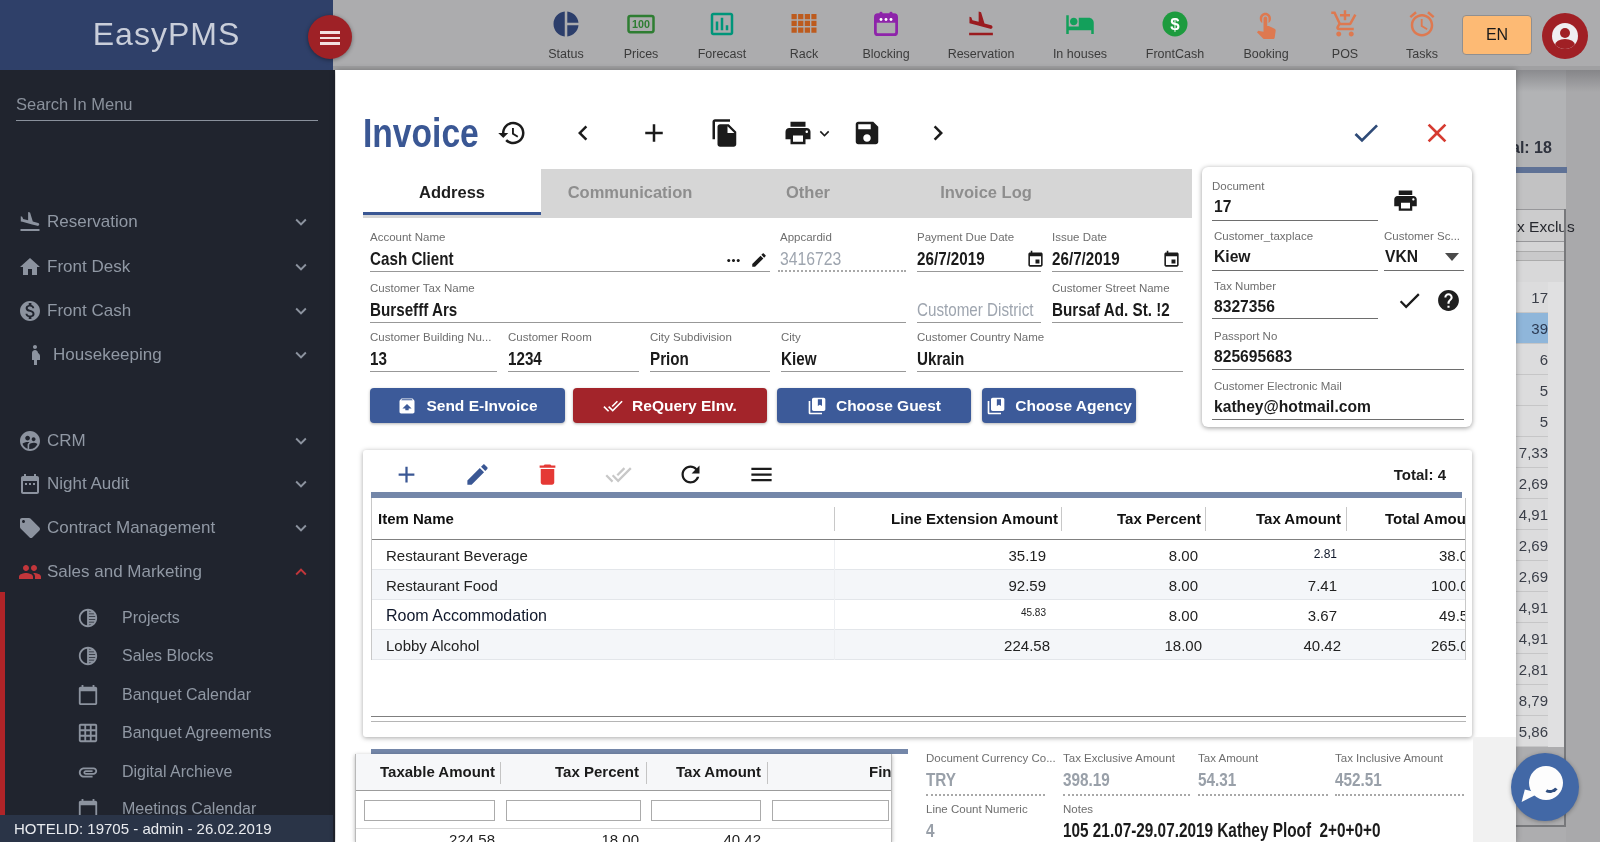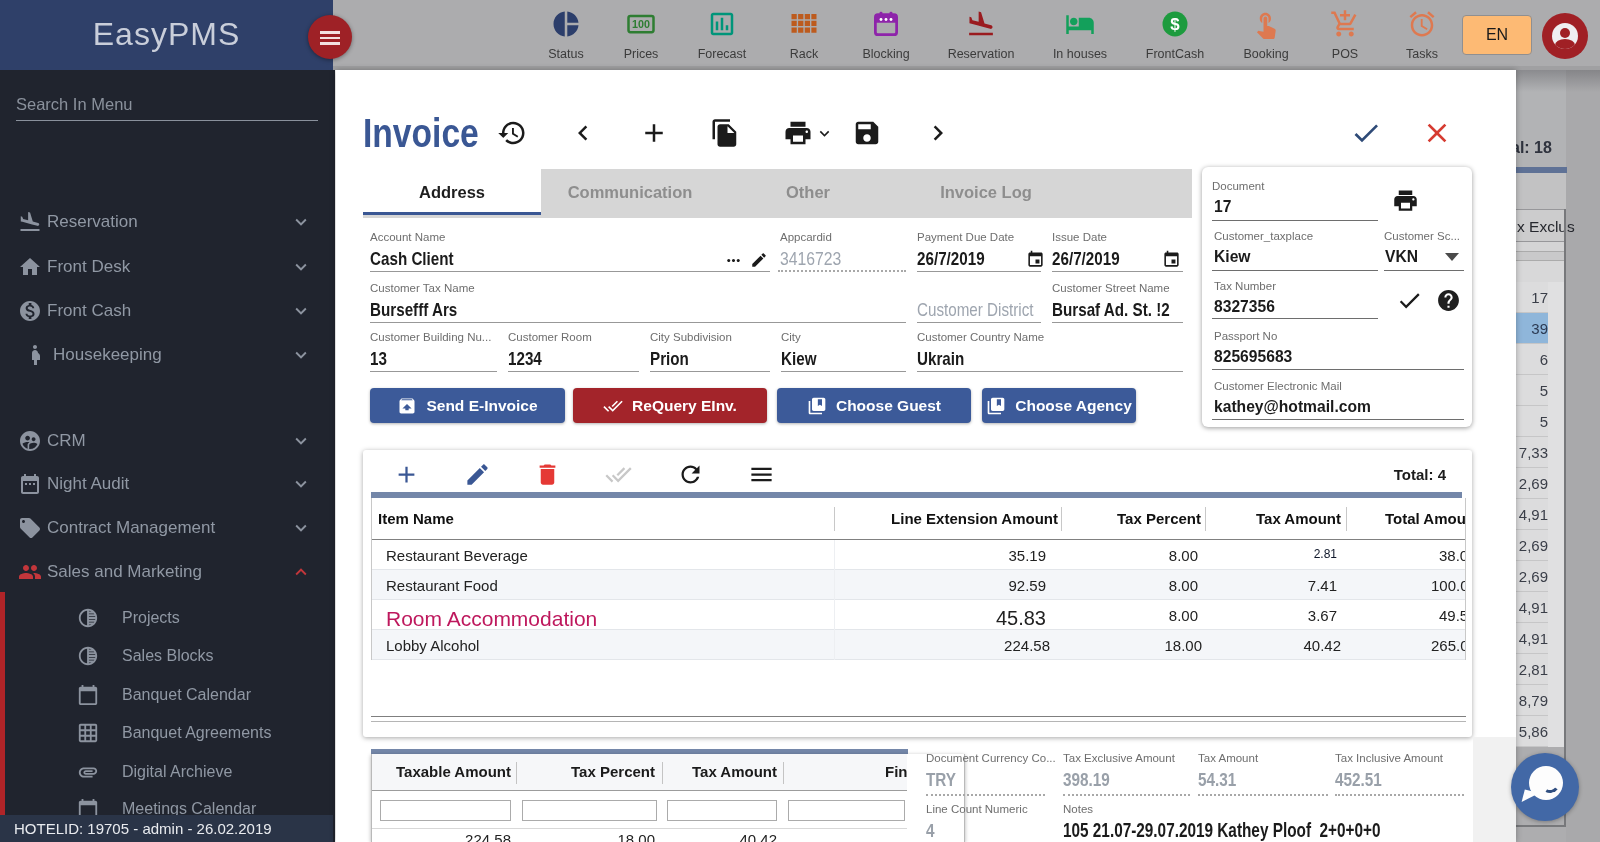--- a/index.html
+++ b/index.html
@@ -435,38 +435,38 @@
       <div class="abs nw" style="left:14px;top:49px;font-size:15px;color:#222">Restaurant Beverage</div>
       <div class="abs nw" style="right:419px;top:49px;font-size:15px;color:#222">35.19</div>
       <div class="abs nw" style="right:267px;top:49px;font-size:15px;color:#222">8.00</div>
       <div class="abs nw" style="right:128px;top:49px;font-size:12px;color:#0f172a">2.81</div>
       <div class="abs nw" style="left:1067px;top:49px;font-size:15px;color:#222">38.00</div>
       <div class="abs nw" style="left:14px;top:79px;font-size:15px;color:#222">Restaurant Food</div>
       <div class="abs nw" style="right:419px;top:79px;font-size:15px;color:#222">92.59</div>
       <div class="abs nw" style="right:267px;top:79px;font-size:15px;color:#222">8.00</div>
       <div class="abs nw" style="right:128px;top:79px;font-size:15px;color:#222">7.41</div>
       <div class="abs nw" style="left:1059px;top:79px;font-size:15px;color:#222">100.00</div>
-      <div class="abs nw" style="left:14px;top:109px;font-size:21px;color:#be185d">Room Accommodation</div>
-      <div class="abs nw" style="right:419px;top:109px;font-size:20px;color:#222">45.83</div>
+      <div class="abs nw" style="left:14px;top:109px;font-size:16px;color:#0f172a">Room Accommodation</div>
+      <div class="abs nw" style="right:419px;top:109px;font-size:10px;color:#222">45.83</div>
       <div class="abs nw" style="right:267px;top:109px;font-size:15px;color:#222">8.00</div>
       <div class="abs nw" style="right:128px;top:109px;font-size:15px;color:#222">3.67</div>
       <div class="abs nw" style="left:1067px;top:109px;font-size:15px;color:#222">49.50</div>
       <div class="abs nw" style="left:14px;top:139px;font-size:15px;color:#222">Lobby Alcohol</div>
       <div class="abs nw" style="right:415px;top:139px;font-size:15px;color:#222">224.58</div>
       <div class="abs nw" style="right:263px;top:139px;font-size:15px;color:#222">18.00</div>
       <div class="abs nw" style="right:124px;top:139px;font-size:15px;color:#222">40.42</div>
       <div class="abs nw" style="left:1059px;top:139px;font-size:15px;color:#222">265.00</div>
     </div>
     <div class="abs" style="left:8px;top:266px;width:1095px;height:1px;background:#7F7F7F"></div>
     <div class="abs" style="left:8px;top:271px;width:1095px;height:1px;background:#B5B5B5"></div>
   </div>
 
   <div class="abs" style="left:1137px;top:667px;width:43px;height:105px;background:#F1F1F1"></div>
   <div class="abs" style="left:35px;top:679px;width:537px;height:5px;background:#7487A9"></div>
-  <div class="abs" style="left:35px;top:684px;width:594px;height:88px;background:#fff;border-left:1px solid #B9B9B9;border-right:1px solid #B9B9B9;box-shadow:0 1px 4px rgba(0,0,0,.3)">
+  <div class="abs" style="left:19px;top:684px;width:537px;height:88px;background:#fff;border-left:1px solid #B9B9B9;border-right:1px solid #B9B9B9;box-shadow:0 1px 4px rgba(0,0,0,.3)">
     <div class="abs" style="left:0;top:0;width:535px;height:37px;background:#F6F7F9;border-bottom:1px solid #9C9C9C"></div>
     <div class="abs nw" style="left:0px;top:9px;width:139px;text-align:right;font-size:15px;font-weight:bold;color:#1B1B1B">Taxable Amount</div>
     <div class="abs nw" style="left:150px;top:9px;width:133px;text-align:right;font-size:15px;font-weight:bold;color:#1B1B1B">Tax Percent</div>
     <div class="abs nw" style="left:295px;top:9px;width:110px;text-align:right;font-size:15px;font-weight:bold;color:#1B1B1B">Tax Amount</div>
     <div class="abs nw" style="left:513px;top:9px;font-size:15px;font-weight:bold;color:#1B1B1B">Fin</div>
     <div class="abs" style="left:144px;top:8px;width:1px;height:22px;background:#C4C4C4"></div>
     <div class="abs" style="left:290px;top:8px;width:1px;height:22px;background:#C4C4C4"></div>
     <div class="abs" style="left:411px;top:8px;width:1px;height:22px;background:#C4C4C4"></div>
     <div class="abs" style="left:8px;top:46px;width:131px;height:21px;border:1px solid #ABABAB;background:#fff"></div>
     <div class="abs" style="left:150px;top:46px;width:135px;height:21px;border:1px solid #ABABAB;background:#fff"></div>

